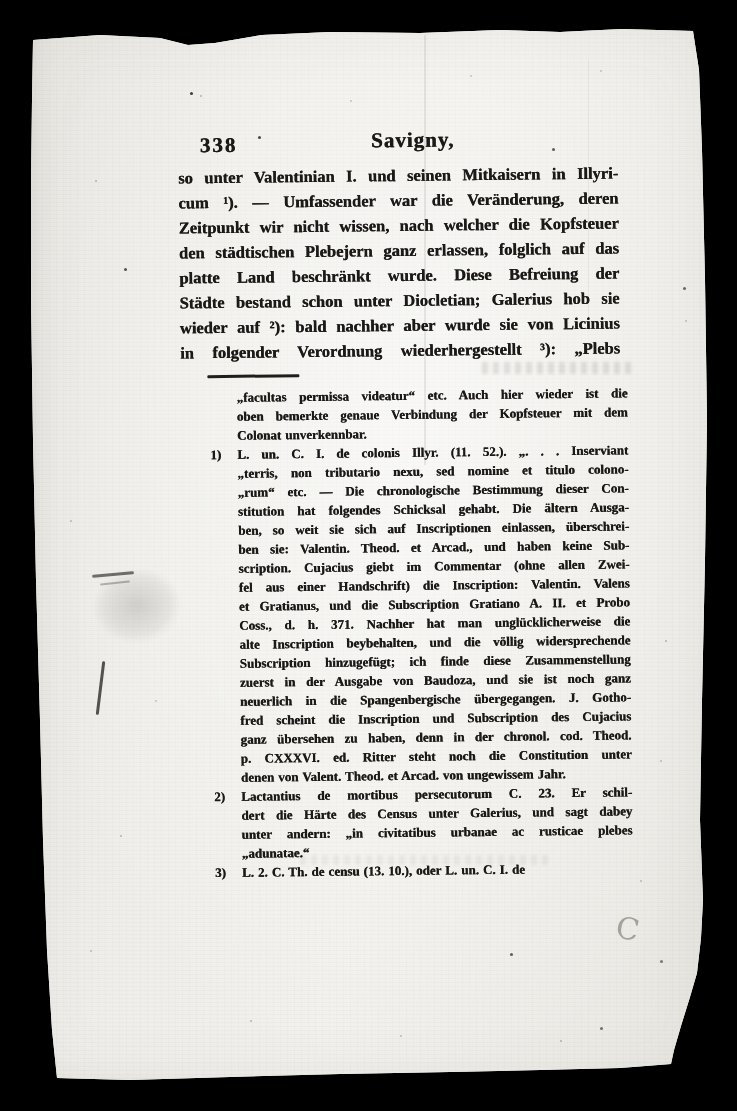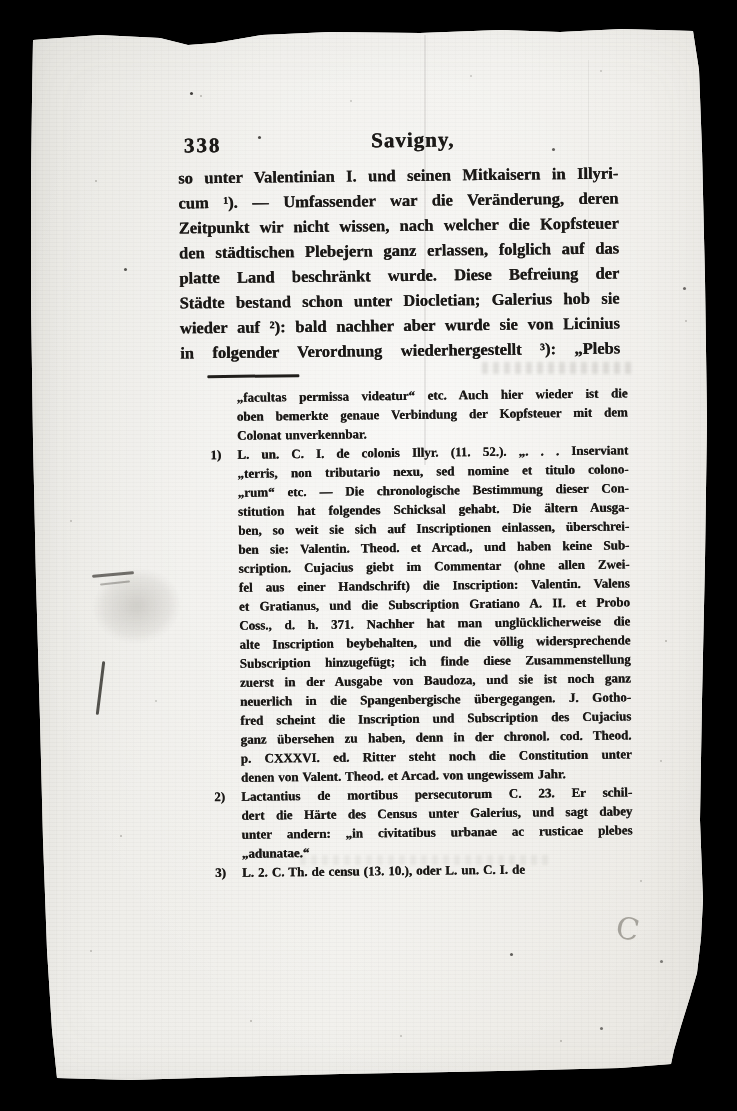--- a/index.html
+++ b/index.html
@@ -51,21 +51,21 @@
   .smudge-stroke2{position:absolute;left:100px;top:582px;width:30px;height:2px;border-radius:2px;
     background:rgba(62,59,55,.35);transform:rotate(-6deg);}
   .pen-stroke{position:absolute;left:99px;top:661px;width:2.5px;height:54px;border-radius:2px;
     background:rgba(44,42,38,.8);transform:rotate(7deg);}
   .pencil-c{position:absolute;left:616px;top:914px;font-size:30px;line-height:1;
     color:rgba(108,103,95,.55);transform:rotate(12deg);font-family:"DejaVu Serif",serif;}
   
   #content{position:absolute;left:0;top:0;width:737px;height:1111px;
     transform:rotate(-0.65deg);transform-origin:400px 520px;color:#1c1a18;}
   .ink{text-shadow:.35px 0 0 currentColor;}
-  #pageno{position:absolute;left:188px;top:131px;font-size:21px;font-weight:bold;letter-spacing:2px;}
+  #pageno{position:absolute;left:204px;top:131px;font-size:21px;font-weight:bold;letter-spacing:2px;}
   #runhead{position:absolute;left:182px;top:128px;width:470px;text-align:center;
     font-size:21px;font-weight:bold;letter-spacing:1px;}
   #main{position:absolute;left:182px;top:163px;width:440px;font-size:16.5px;font-weight:bold;
     line-height:25px;word-spacing:1.2px;}
   #main .tline{width:100%;text-align:justify;text-align-last:justify;white-space:normal;height:25px;overflow:visible;}
   #fnrule{position:absolute;left:209px;top:373px;width:92px;height:3px;background:#201e1b;border-radius:1px;}
   #footnotes{position:absolute;left:238px;top:386px;width:391px;font-size:13px;font-weight:bold;
     line-height:19px;word-spacing:.8px;}
   .fn-line{position:relative;width:100%;height:19px;text-align:justify;text-align-last:justify;}
   .fn-line.last{text-align-last:left;}

